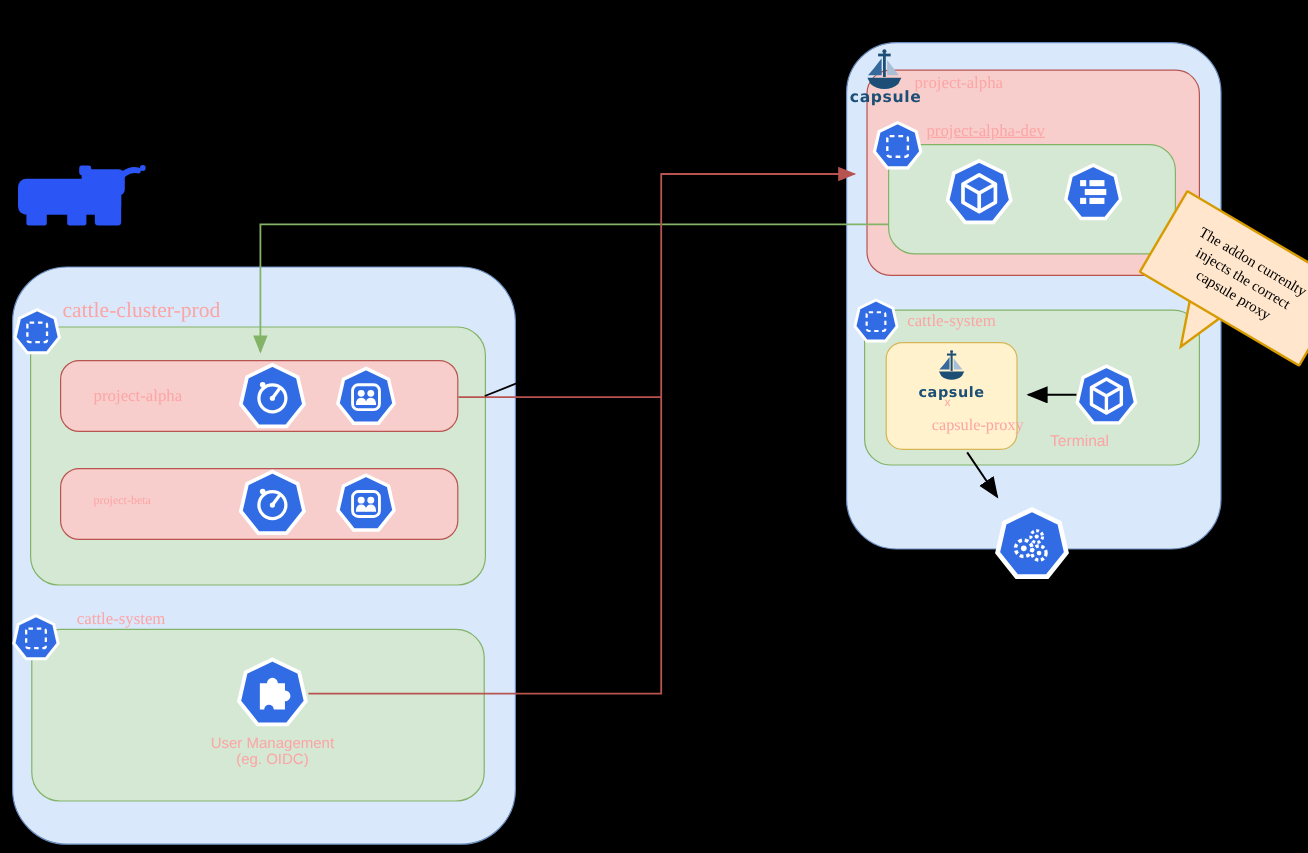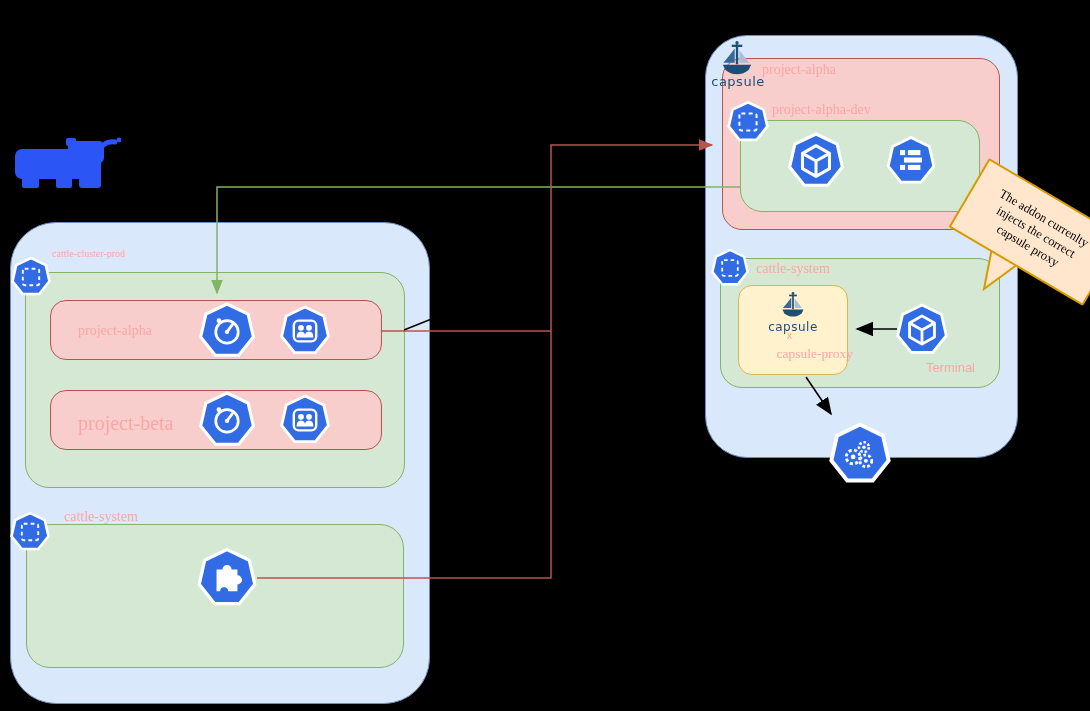--- a/index.html
+++ b/index.html
@@ -7,21 +7,21 @@
          font-family:"DejaVu Sans",sans-serif;}
   .box{position:absolute;box-sizing:border-box;}
   .container-blue{background:#dae8fc;border:1.6px solid #6c8ebf;border-radius:46px;}
   .group-green{background:#d5e8d4;border:1.4px solid #82b366;border-radius:24px;}
   .proj-pink{background:#f8cecc;border:1.4px solid #b85450;border-radius:16px;}
   .box-yellow{background:#fff2cc;border:1.6px solid #d6b656;border-radius:14px;}
   .lbl{position:absolute;color:#fca5a5;white-space:nowrap;}
   .script{font-family:cursive;font-size:13px;}
   .plain{font-family:"Liberation Sans",sans-serif;font-size:12.5px;}
   .center{text-align:center;white-space:normal;}
-  .wordmark{font-family:"DejaVu Sans",sans-serif;font-weight:normal;color:#1d4f76;letter-spacing:.5px;}
+  .wordmark{font-family:"DejaVu Sans",sans-serif;font-weight:bold;color:#1d4f76;letter-spacing:.5px;}
   svg.overlay{position:absolute;left:0;top:0;pointer-events:none;}
   .note{position:absolute;left:958px;top:192px;width:152px;height:76px;
         background:#ffe6cc;border:2px solid #d79b00;border-radius:2px;
         transform:rotate(30.5deg);display:flex;flex-direction:column;align-items:center;
         justify-content:center;font-family:cursive;font-size:12.5px;line-height:1.3;color:#000;}
 </style>
 </head>
 <body>
 
 <div class="stage">
@@ -164,35 +164,39 @@
       <circle cx="-7" cy="3" r="2.4" fill="#fff"></circle>
       <circle cx="6" cy="7" r="6" fill="none" stroke="#fff" stroke-width="2.8" stroke-dasharray="2.8 2.2"></circle>
       <circle cx="6" cy="7" r="2" fill="#fff"></circle>
       <circle cx="4" cy="-7" r="5" fill="none" stroke="#fff" stroke-width="2.6" stroke-dasharray="2.5 2"></circle>
       <circle cx="4" cy="-7" r="1.8" fill="#fff"></circle>
     </g>
 
     <polygon points="992,248 1018,264 984,289" fill="#ffe6cc" stroke="#d79b00" stroke-width="2"></polygon>
   </svg>
 
-  <div class="lbl script" style="left:52px;top:248px;font-size:10px;">cattle-cluster-prod</div>
+  <div class="lbl script" style="left:52px;top:248px;font-size:18px;">cattle-cluster-prod</div>
   <div class="lbl script" style="left:78px;top:323px;font-size:14px;">project-alpha</div>
-  <div class="lbl script" style="left:78px;top:412px;font-size:20px;">project-beta</div>
+  <div class="lbl script" style="left:78px;top:412px;font-size:10px;">project-beta</div>
   <div class="lbl script" style="left:64px;top:509px;font-size:14px;">cattle-system</div>
 
+  <div class="lbl plain center" style="left:137px;top:612px;width:180px;">
+    <div>User Management</div>
+    <div>(eg. OIDC)</div>
+  </div>
 
   <div class="lbl wordmark" style="left:707px;top:74px;width:62px;text-align:center;font-size:13px;">capsule</div>
   <div class="lbl script" style="left:762px;top:62px;font-size:14px;">project-alpha</div>
-  <div class="lbl script" style="left:772px;top:102px;font-size:14px;">project-alpha-dev</div>
+  <div class="lbl script" style="left:772px;top:102px;font-size:14px;text-decoration:underline;">project-alpha-dev</div>
   <div class="lbl script" style="left:756px;top:261px;font-size:14px;">cattle-system</div>
 
   <div class="lbl wordmark" style="left:763px;top:320px;width:60px;text-align:center;font-size:12px;">capsule</div>
   <div class="lbl plain" style="left:787px;top:330px;font-size:10px;">x</div>
   <div class="lbl script" style="left:733px;top:346px;width:120px;text-align:right;font-size:13.5px;">capsule-proxy</div>
-  <div class="lbl plain" style="left:875px;top:360px;width:100px;text-align:right;font-size:13px;">Terminal</div>
+  <div class="lbl plain" style="left:875px;top:360px;width:100px;text-align:left;font-size:13px;">Terminal</div>
 
   <div class="note">
     <div>The addon currenlty</div>
     <div>injects the correct</div>
     <div>capsule proxy</div>
   </div>
 
 </div>
 
 </body></html>

